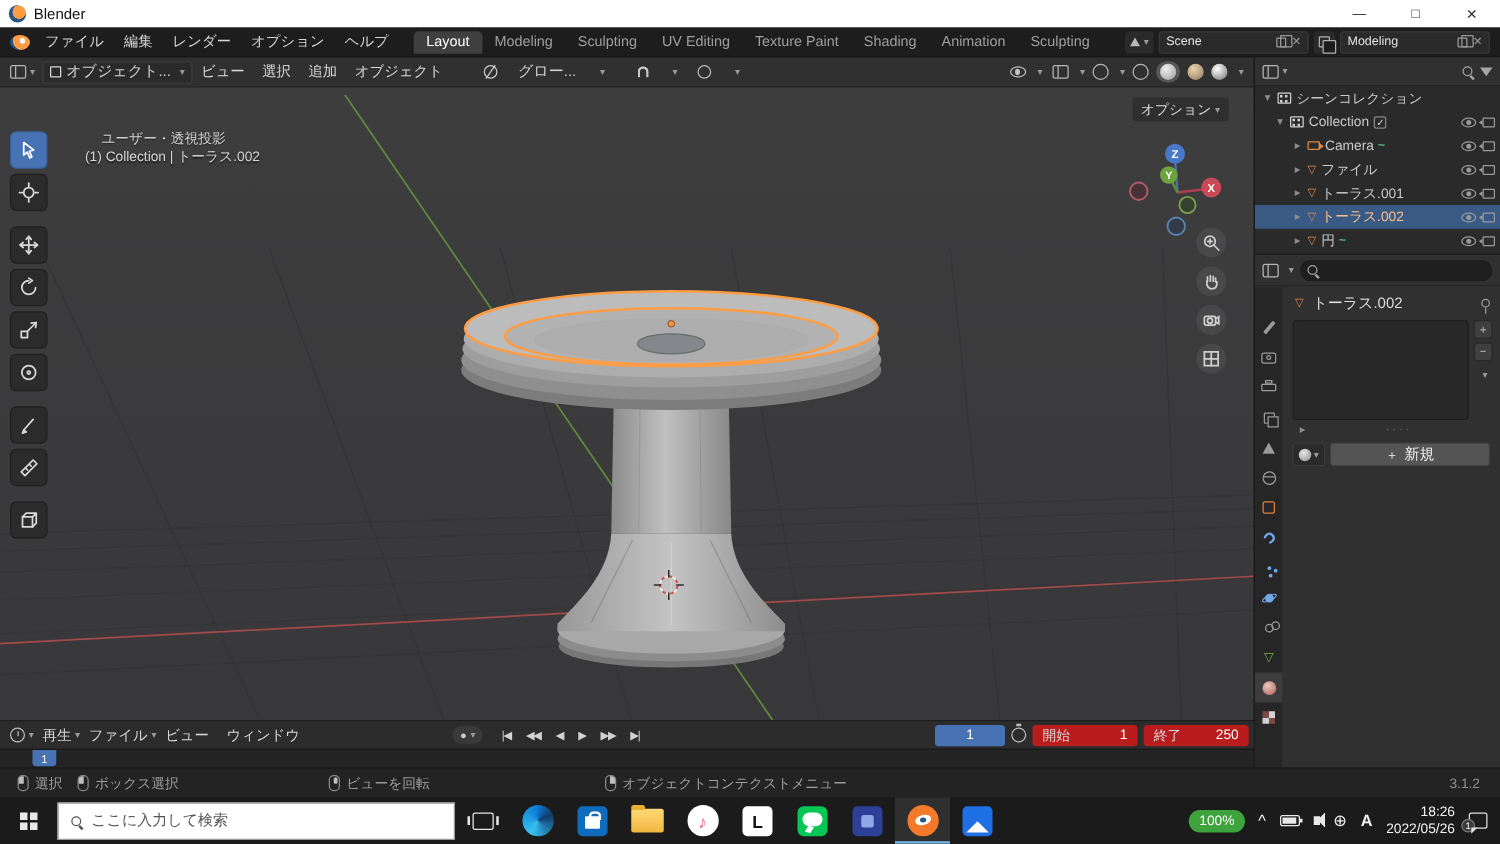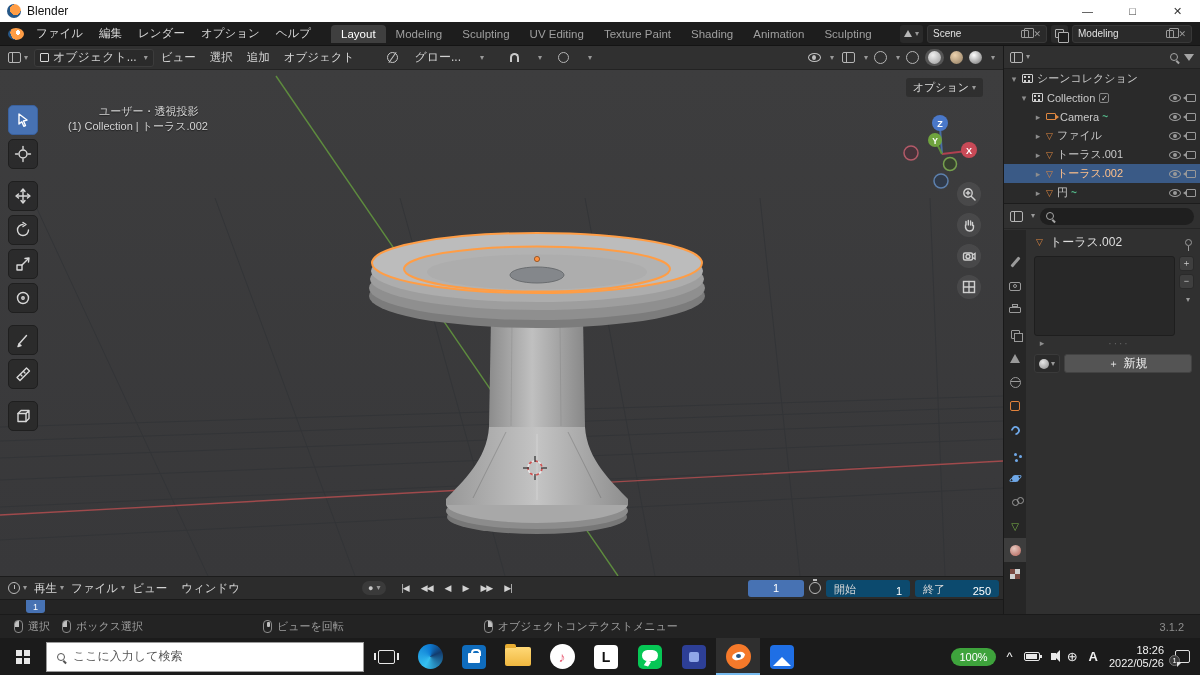--- a/index.html
+++ b/index.html
@@ -120,21 +120,21 @@
 #tl .menu{padding:0 7px;color:#d6d6d6;font-size:11.5px}
 .clock-ico{width:12px;height:12px;border:1.3px solid #bbb;border-radius:50%;position:relative;margin-left:8px}
 .clock-ico::after{content:"";position:absolute;left:5px;top:2px;width:1.3px;height:4px;background:#bbb}
 .trans{display:flex;align-items:center;gap:2px;margin-left:115px}
 .tbtn{color:#d2d2d2;font-size:9px;letter-spacing:-1px;padding:2px 5px}
 .recpill{display:flex;align-items:center;background:#3a3a3a;border-radius:9px;padding:2px 6px;gap:3px;margin-right:8px;color:#c9c9c9;font-size:9px}
 .frgrp{margin-left:auto;display:flex;align-items:center;gap:5px;margin-right:4px}
 .frame-field{width:56px;height:17px;background:#4772b3;border-radius:3px;color:#fff;display:flex;align-items:center;justify-content:center;font-size:11px}
 .sw{width:12px;height:12px;border:1.3px solid #bbb;border-radius:50%;position:relative}
 .sw::before{content:"";position:absolute;left:3px;top:-4px;width:4px;height:2px;background:#bbb}
-.fld{height:17px;background:#0c4a6e;border-radius:3px;display:flex;align-items:flex-end;padding:0 8px;gap:20px;font-size:11px;min-width:84px;justify-content:space-between}
+.fld{height:17px;background:#b91c1c;border-radius:3px;display:flex;align-items:center;padding:0 8px;gap:20px;font-size:11px;min-width:84px;justify-content:space-between}
 .fld .l{color:#d9d9d9}.fld .v{color:#fff}
 #scrub{left:0;top:599px;width:1003px;height:15px;background:#242424;border-top:1px solid #1a1a1a}
 #marker{position:absolute;left:26px;top:0;width:19px;height:13px;background:#4772b3;border-radius:0 0 3px 3px;color:#fff;font-size:9px;display:flex;align-items:center;justify-content:center}
 
 
 #status{left:0;top:614px;width:1200px;height:24px;background:#232323;display:flex;align-items:center;color:#9f9f9f;font-size:11px;border-top:1px solid #1a1a1a}
 .hint{display:flex;align-items:center;gap:5px}
 .mou{width:9px;height:13px;border:1px solid #8a8a8a;border-radius:4px;position:relative;flex:none}
 .mou i{position:absolute;background:#c0c0c0}
 .mou.l i{left:0;top:0;width:4px;height:6px;border-radius:3px 0 0 0}
@@ -340,21 +340,21 @@
       <ellipse cx="537" cy="193" rx="165" ry="30" fill="#bcbcbc" stroke="#ff9d45" stroke-width="2"></ellipse>
       <ellipse cx="537" cy="199" rx="133" ry="22.5" fill="#b2b2b2" stroke="#ff9d45" stroke-width="2"></ellipse>
       <ellipse cx="537" cy="202" rx="110" ry="17.5" fill="#adadad"></ellipse>
       <ellipse cx="537" cy="205" rx="27" ry="8" fill="#84878b" stroke="#6a6d70" stroke-width="1"></ellipse>
       <circle cx="537" cy="189" r="2.6" fill="#ff9140" stroke="#8a4a1c" stroke-width="0.8"></circle>
     </g>
   </svg>
 
   
   <div id="vp-overlay" class="abs">
-    <div style="margin-left:31px">ユーザー・透視投影</div>
+    <div style="margin-left:13px">ユーザー・透視投影</div>
     <div>(1) Collection | トーラス.002</div>
   </div>
 
   
   <div id="opts" class="abs">
     <span>オプション</span>
       <i class="cv">▾</i>
   </div>
 
   

